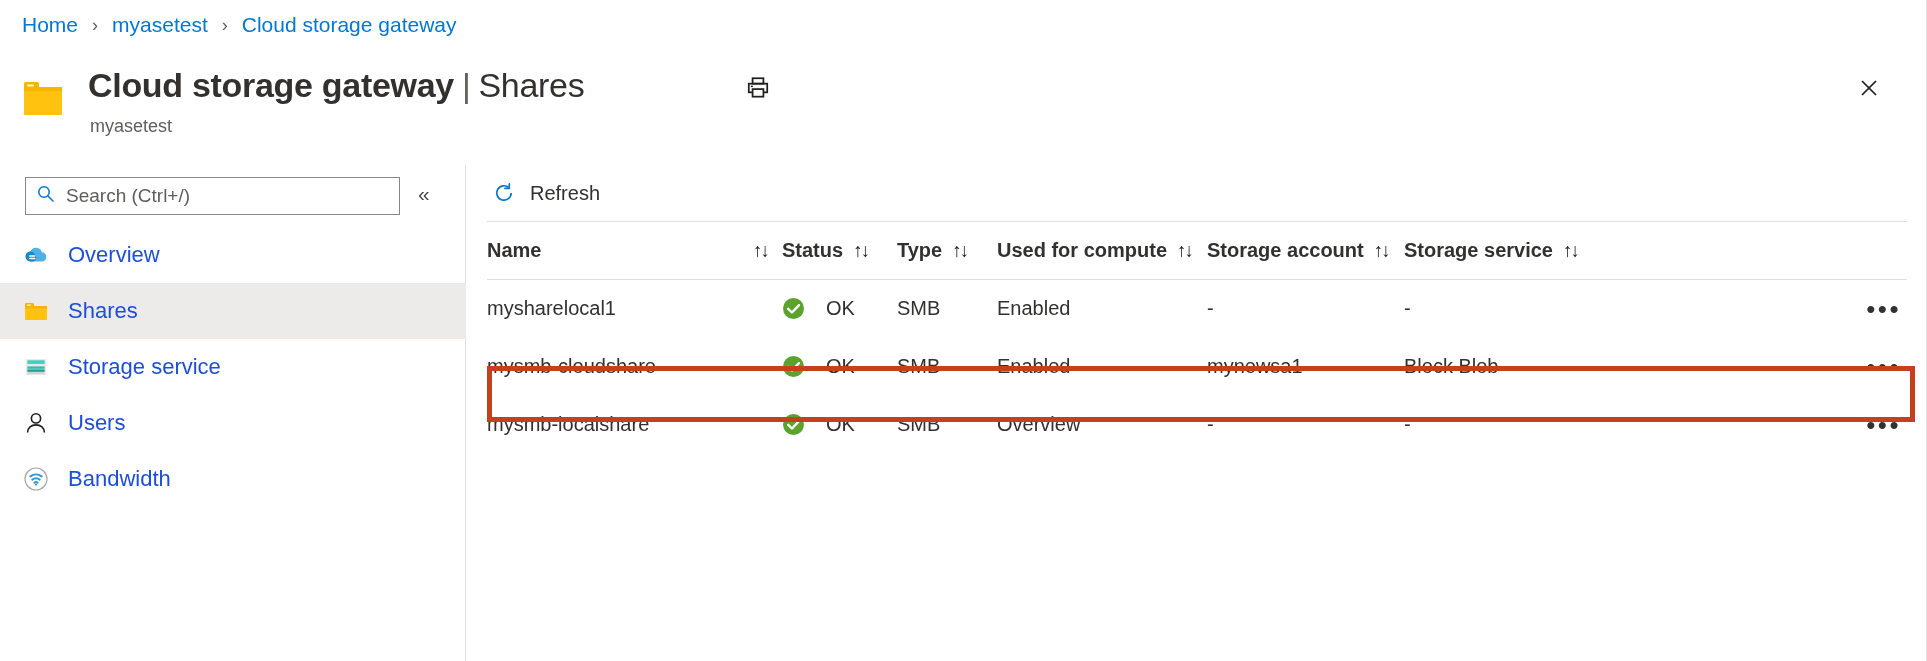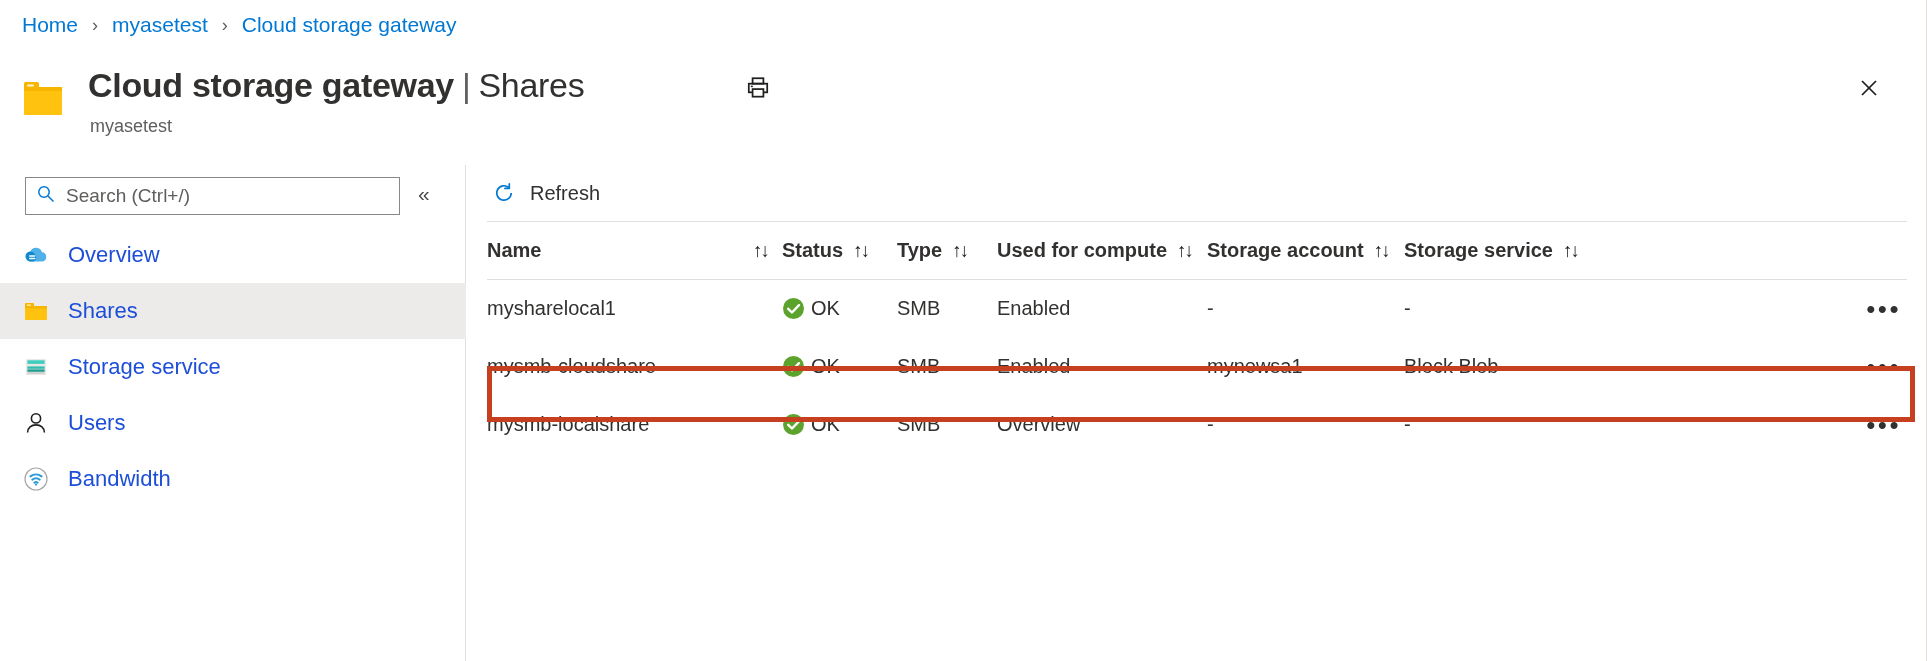--- a/index.html
+++ b/index.html
@@ -125,21 +125,21 @@
   .sort {
     font-size: 19px; font-weight: 400; color: #201f1e;
     letter-spacing: -2px; display: inline-block;
   }
   table.shares tbody td {
     font-size: 20px; color: #323130;
     height: 58px; vertical-align: middle; padding: 0;
     white-space: nowrap;
   }
   td.pl { padding-left: 18px; }
-  .status-cell { display: flex; align-items: center; gap: 6px; }
+  .status-cell { display: flex; align-items: center; gap: 21px; }
   .ok-badge {
     width: 23px; height: 23px; flex: 0 0 23px;
     display: flex; align-items: center; justify-content: center;
   }
   .ellipsis-btn {
     background: none; border: none; cursor: pointer;
     font-size: 26px; color: #323130; letter-spacing: 2.5px;
     line-height: 1; font-family: "Liberation Sans", sans-serif;
     padding: 4px 6px;
   }

